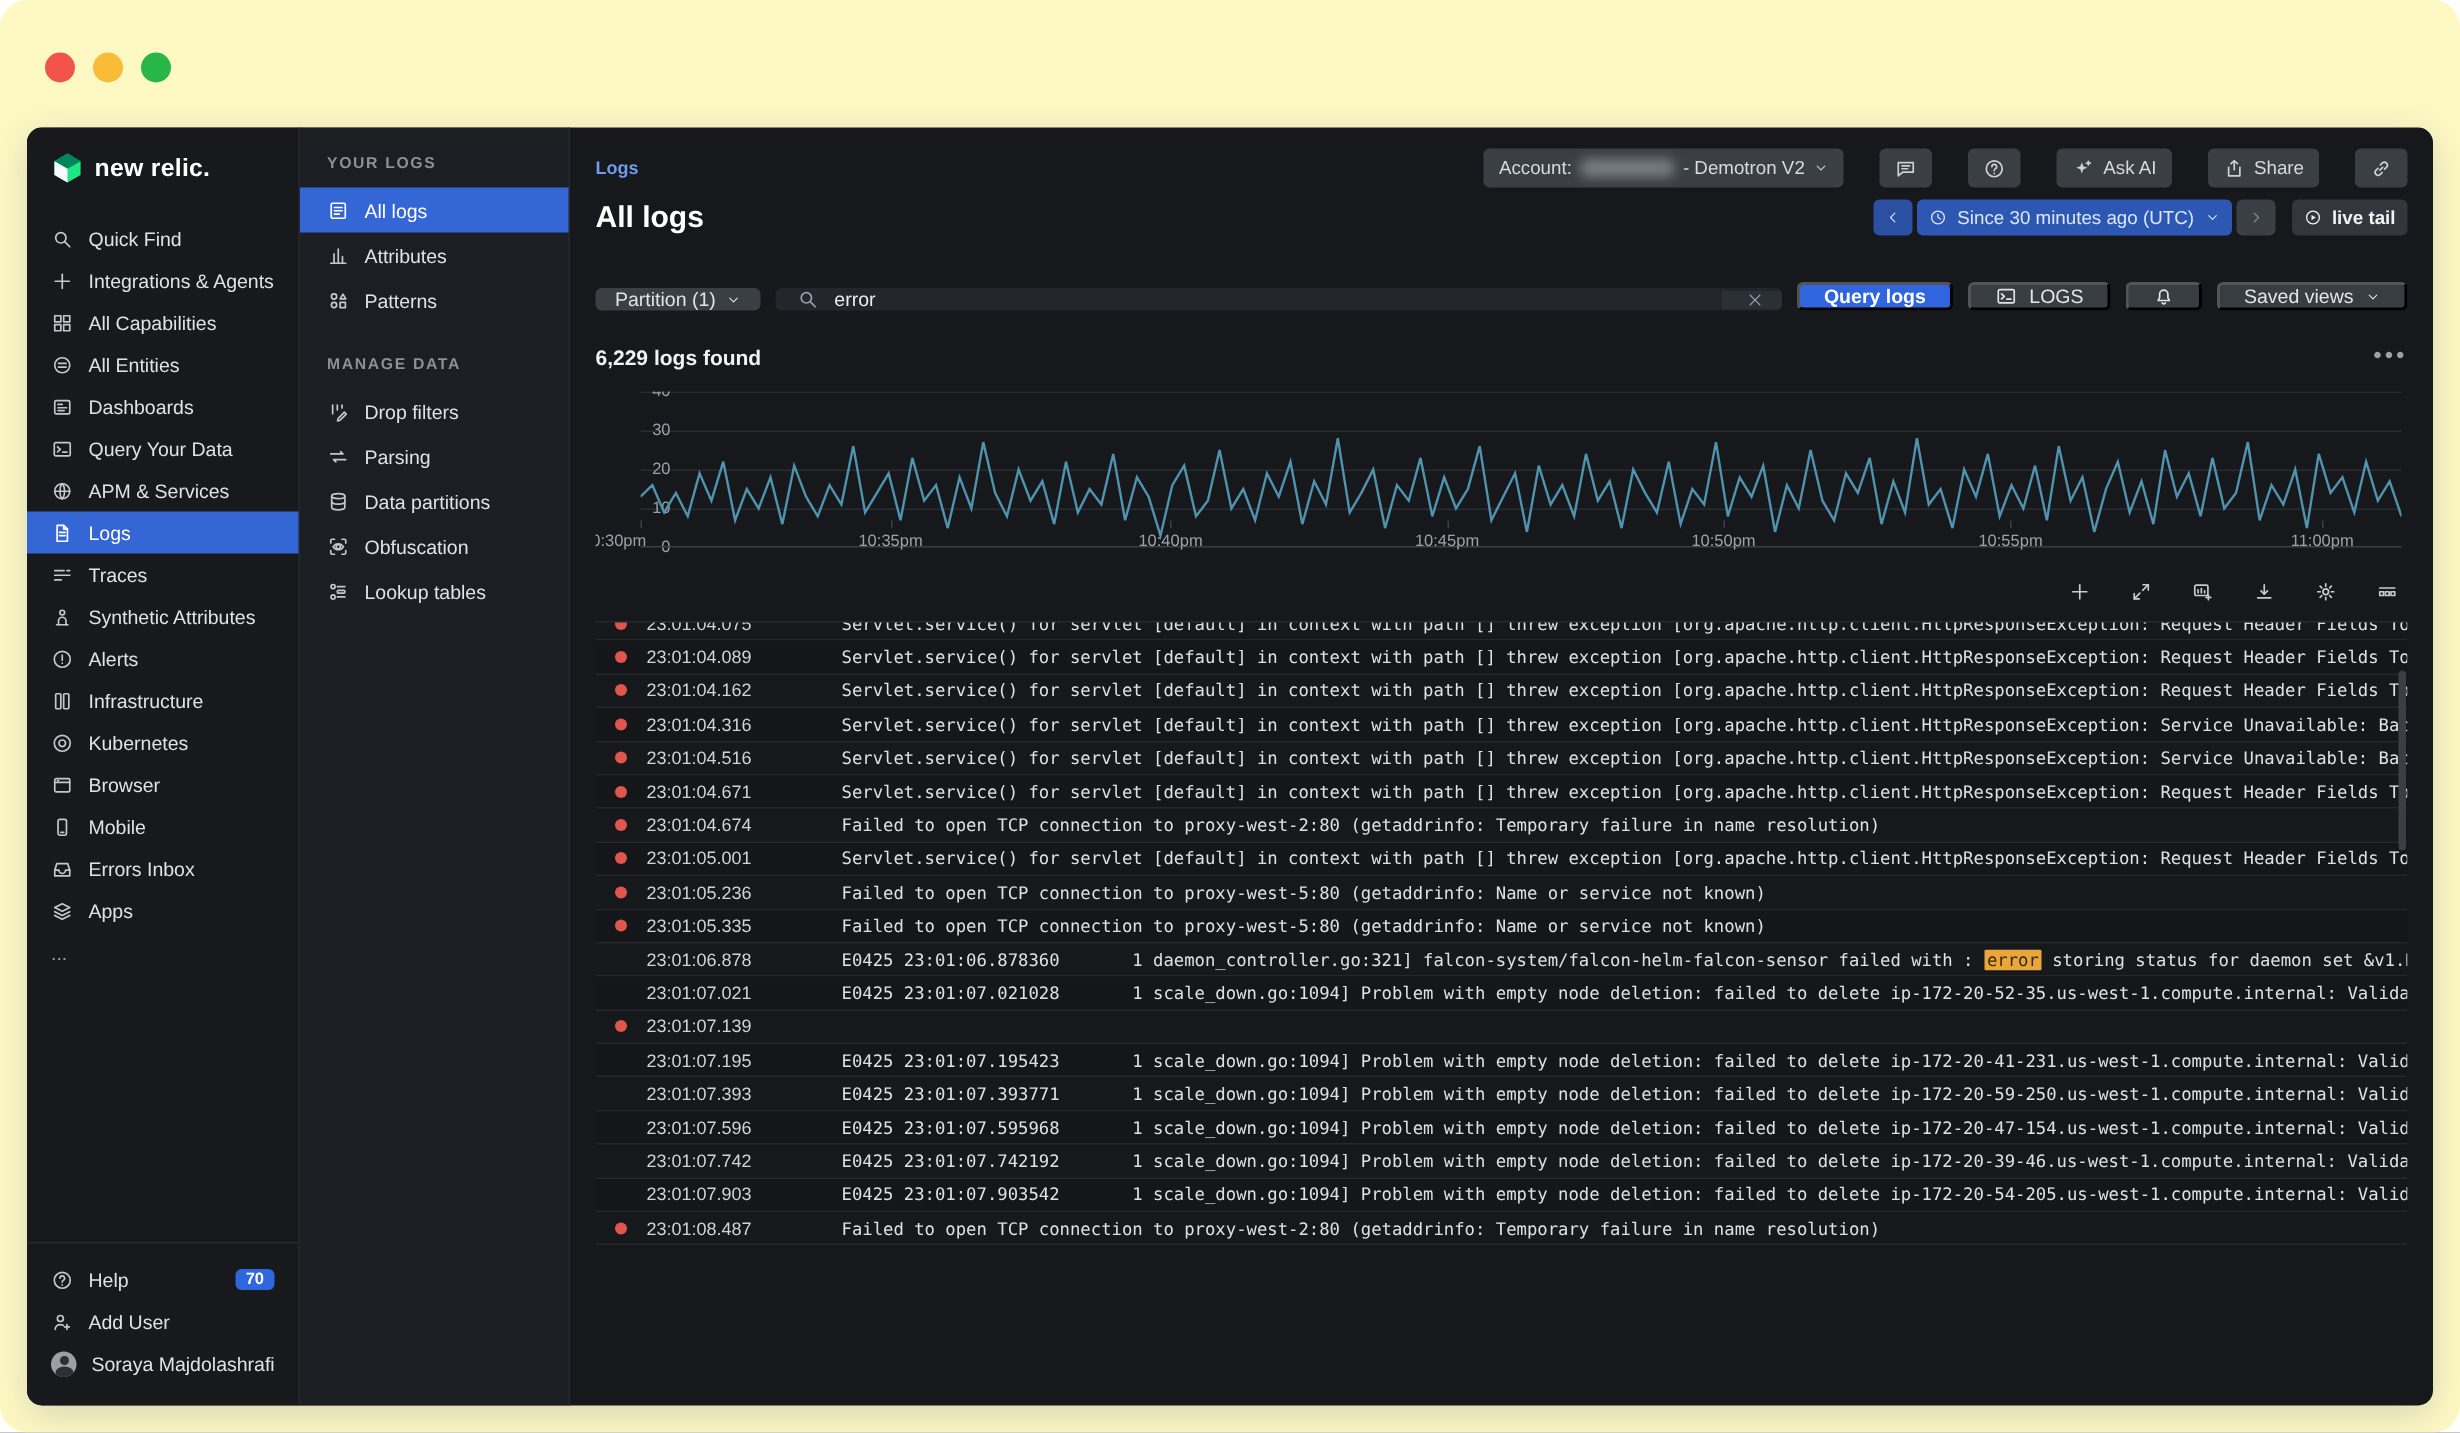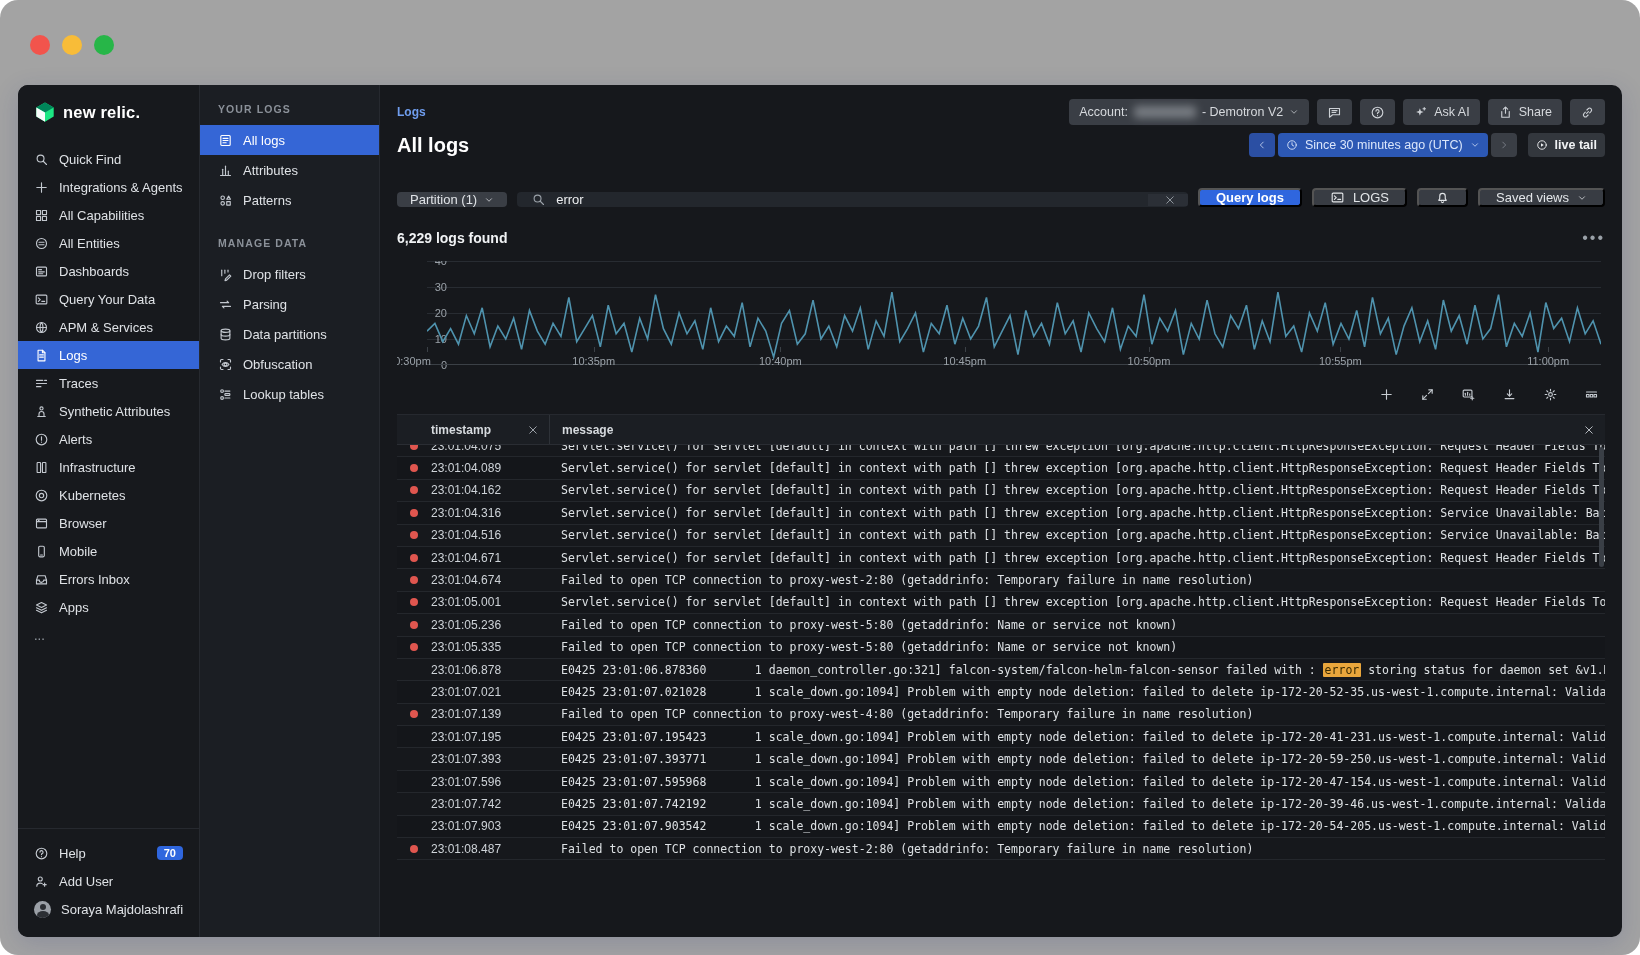--- a/index.html
+++ b/index.html
@@ -1,17 +1,17 @@
 <!DOCTYPE html>
 <html><head>
 <meta charset="utf-8">
 <style>
   * { margin:0; padding:0; box-sizing:border-box; }
   html,body { width:1640px; height:955px; background:#fff; font-family:"Liberation Sans",sans-serif; overflow:hidden; }
-  .stage { position:relative; width:1640px; height:955px; background:#a3a3a3; border-radius:18px; overflow:hidden; }
+  .stage { position:relative; width:1640px; height:955px; background:#fef9c3; border-radius:18px; overflow:hidden; }
   .traffic { position:absolute; top:35px; left:30px; display:flex; gap:12px; }
   .dot { width:20px; height:20px; border-radius:50%; }
   .dot.red{background:#f2544c;} .dot.yellow{background:#f8bc38;} .dot.green{background:#27b648;}
 
   .window { position:absolute; left:18px; top:85px; width:1604px; height:852px; background:#16181c; border-radius:10px; overflow:hidden; display:flex; box-shadow:0 6px 24px rgba(40,50,120,.18); }
 
   
   .sidebar { width:182px; min-width:182px; background:#17191d; border-right:1px solid #26292f; display:flex; flex-direction:column; padding-top:16px; }
   .logo { display:flex; align-items:center; gap:7px; padding:0 16px; margin-bottom:22px; }
   .logo-mark { width:22px; height:22px; }
@@ -31,21 +31,21 @@
   
   .subnav { width:180px; min-width:180px; background:#1b1e23; border-right:1px solid #26292f; padding-top:18px; }
   .section-label { color:#8b9199; font-size:10.5px; font-weight:700; letter-spacing:1.1px; padding:0 18px; margin-bottom:10px; }
   .subnav .nav-item { height:30px; padding:0 18px; }
   .subnav .gap { height:22px; }
 
   
   main { flex:1; display:flex; flex-direction:column; min-width:0; padding:0 17px; }
   .topbar { display:flex; align-items:center; margin-top:14px; }
   .crumb { color:#6f9dee; font-size:12px; font-weight:700; cursor:pointer; }
-  .top-actions { margin-left:auto; display:flex; align-items:center; gap:8px; }
+  .top-actions { margin-left:auto; display:flex; align-items:center; gap:24px; }
   .pill { display:flex; align-items:center; gap:6px; background:#3a3e45; color:#d6d9dd; border:none; font-size:12.5px; height:26px; padding:0 10px; border-radius:4px; cursor:pointer; font-family:inherit; }
   .pill .ic { color:#cdd1d6; }
   .blurred { display:inline-block; width:62px; height:12px; background:#84898f; border-radius:3px; filter:blur(4px); opacity:.85; }
 
   .title-row { display:flex; align-items:center; margin-top:8px; }
   h1 { color:#fff; font-size:20px; font-weight:700; }
   .time-controls { margin-left:auto; display:flex; align-items:center; gap:3px; }
   .tc-btn { height:24px; display:flex; align-items:center; padding:0 8px; border-radius:4px; cursor:pointer; }
   .tc-prev { background:#2b4fa3; color:#dbe6fb; }
   .tc-range { background:#2c58b4; color:#dbe6fb; gap:7px; font-size:12.5px; }
@@ -678,40 +678,20 @@
                   <rect x="4" y="12" width="4" height="4"></rect>
                   <rect x="10" y="12" width="4" height="4"></rect>
                   <rect x="16" y="12" width="4" height="4"></rect>
                 </svg>
               </span>
             </span>
         </div>
       </div>
 
       <div class="logtable">
-        <div class="thead">
-          <span class="th-dot"></span>
-          <span class="th-time">
-            <span>timestamp</span>
-            <span class="ic sm">
-                <svg viewBox="0 0 24 24">
-                  <line x1="5.5" y1="5.5" x2="18.5" y2="18.5"></line>
-                  <line x1="18.5" y1="5.5" x2="5.5" y2="18.5"></line>
-                </svg>
-              </span>
-          </span>
-          <span class="th-sep"></span>
-          <span class="th-msg">message</span>
-          <span class="th-close ic sm">
-              <svg viewBox="0 0 24 24">
-                <line x1="5.5" y1="5.5" x2="18.5" y2="18.5"></line>
-                <line x1="18.5" y1="5.5" x2="5.5" y2="18.5"></line>
-              </svg>
-            </span>
-        </div>
         <div class="tbody" id="rows">
             <div class="row">
               <span class="cell-dot">
                 <span class="reddot"></span>
               </span>
               <span class="cell-time">23:01:04.075</span>
               <span class="cell-msg">Servlet.service() for servlet [default] in context with path [] threw exception [org.apache.http.client.HttpResponseException: Request Header Fields Too L</span>
             </div>
             <div class="row">
               <span class="cell-dot">
@@ -784,21 +764,20 @@
             <div class="row">
               <span class="cell-dot"></span>
               <span class="cell-time">23:01:07.021</span>
               <span class="cell-msg">E0425 23:01:07.021028       1 scale_down.go:1094] Problem with empty node deletion: failed to delete ip-172-20-52-35.us-west-1.compute.internal: Validatio</span>
             </div>
             <div class="row">
               <span class="cell-dot">
                 <span class="reddot"></span>
               </span>
               <span class="cell-time">23:01:07.139</span>
-              <span class="cell-msg">Failed to open TCP connection to proxy-west-4:80 (getaddrinfo: Temporary failure in name resolution)</span>
             </div>
             <div class="row">
               <span class="cell-dot"></span>
               <span class="cell-time">23:01:07.195</span>
               <span class="cell-msg">E0425 23:01:07.195423       1 scale_down.go:1094] Problem with empty node deletion: failed to delete ip-172-20-41-231.us-west-1.compute.internal: Validati</span>
             </div>
             <div class="row">
               <span class="cell-dot"></span>
               <span class="cell-time">23:01:07.393</span>
               <span class="cell-msg">E0425 23:01:07.393771       1 scale_down.go:1094] Problem with empty node deletion: failed to delete ip-172-20-59-250.us-west-1.compute.internal: Validati</span>

